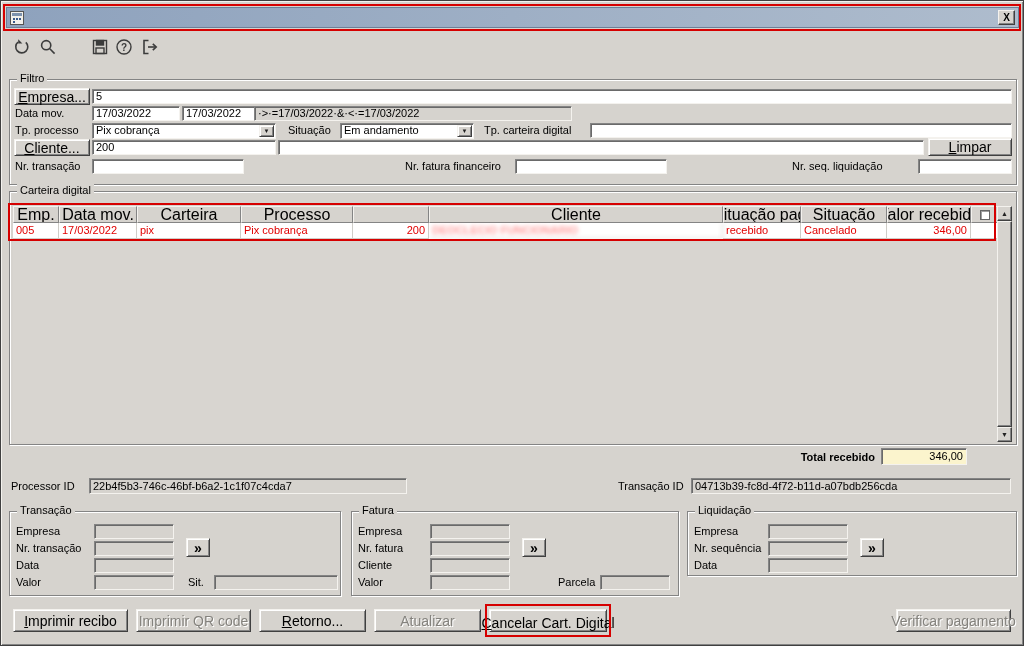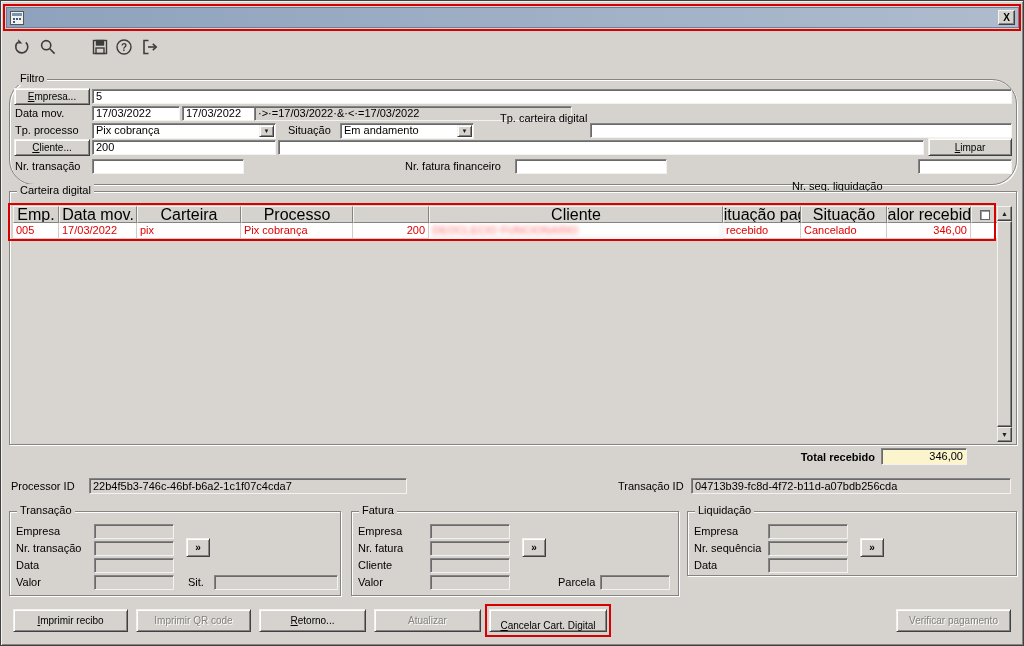--- a/index.html
+++ b/index.html
@@ -16,21 +16,21 @@
   .raised{
     background:#d6d3ce;border:1px solid;
     border-color:#f4f2ee #404040 #404040 #f4f2ee;
     box-shadow: inset 1px 1px 0 #fff, inset -1px -1px 0 #848484;
   }
   .btn{
     position:absolute;display:flex;align-items:center;justify-content:center;
     background:#d6d3ce;border:1px solid;
     border-color:#f4f2ee #404040 #404040 #f4f2ee;
     box-shadow: inset 1px 1px 0 #fff, inset -1px -1px 0 #848484;
-    font-size:10px;cursor:default;white-space:nowrap;
+    font-size:14px;cursor:default;white-space:nowrap;
   }
   .field{
     position:absolute;background:#fff;border:1px solid;
     border-color:#848484 #f4f2ee #f4f2ee #848484;
     box-shadow: inset 1px 1px 0 #6a6a6a;
     padding:1px 3px;font-size:11px;line-height:11px;white-space:nowrap;overflow:hidden;
   }
   .grayfield{background:#d6d3ce;}
   .yellowfield{background:#fbf4cd;text-align:right;}
   .groupbox{
@@ -137,21 +137,21 @@
     </span>
     <span class="toolbtn" style="left:132px;top:2px;">
       <svg width="18" height="18" viewBox="0 0 18 18" fill="none" stroke="#3c3c3c" stroke-width="1.6">
         <path d="M7.5 2.5 H3 V15.5 H7.5"></path>
         <line x1="7" y1="9" x2="14.5" y2="9"></line>
         <path d="M11.8 5.8 L15.2 9 L11.8 12.2"></path>
       </svg>
     </span>
   </div>
 
-  <div class="groupbox" style="left:8px;top:78px;width:1008px;height:106px;border-radius:25px;">
+  <div class="groupbox" style="left:8px;top:78px;width:1008px;height:106px;">
     <span class="legend">Filtro</span>
 
     <div class="btn" style="left:4px;top:8px;width:76px;height:17px;">
       <span class="ak">Empresa...</span>
     </div>
     <div class="field" style="left:82px;top:9px;width:920px;height:15px;">5</div>
 
     <span class="label" style="left:5px;top:27px;">Data mov.</span>
     <div class="field" style="left:82px;top:26px;width:88px;height:15px;">17/03/2022</div>
     <div class="field" style="left:172px;top:26px;width:88px;height:15px;">17/03/2022</div>
@@ -160,37 +160,37 @@
     <span class="label" style="left:5px;top:44px;">Tp. processo</span>
     <div class="field" style="left:82px;top:43px;width:184px;height:16px;padding-right:18px;">
       <span>Pix cobrança</span>
       <span class="abs raised" style="right:1px;top:1px;bottom:1px;width:15px;display:flex;align-items:center;justify-content:center;font-size:6px;color:#202020;">▼</span>
     </div>
     <span class="label" style="left:278px;top:44px;">Situação</span>
     <div class="field" style="left:330px;top:43px;width:134px;height:16px;padding-right:18px;">
       <span>Em andamento</span>
       <span class="abs raised" style="right:1px;top:1px;bottom:1px;width:15px;display:flex;align-items:center;justify-content:center;font-size:6px;color:#202020;">▼</span>
     </div>
-    <span class="label" style="left:474px;top:32px;margin-left:16px;">Tp. carteira digital</span>
+    <span class="label" style="left:474px;top:44px;">Tp. carteira digital</span>
     <div class="field" style="left:580px;top:43px;width:422px;height:15px;"></div>
 
     <div class="btn" style="left:4px;top:59px;width:76px;height:17px;">
       <span class="ak">Cliente...</span>
     </div>
     <div class="field" style="left:82px;top:60px;width:184px;height:15px;">200</div>
     <div class="field" style="left:268px;top:60px;width:646px;height:15px;"></div>
     <div class="btn" style="left:918px;top:58px;width:84px;height:18px;">
       <span class="ak">Limpar</span>
     </div>
 
     <span class="label" style="left:5px;top:80px;">Nr. transação</span>
     <div class="field" style="left:82px;top:79px;width:152px;height:15px;"></div>
     <span class="label" style="left:395px;top:80px;">Nr. fatura financeiro</span>
     <div class="field" style="left:505px;top:79px;width:152px;height:15px;"></div>
-    <span class="label" style="left:782px;top:80px;margin-top:20px;">Nr. seq. liquidação</span>
+    <span class="label" style="left:782px;top:80px;">Nr. seq. liquidação</span>
     <div class="field" style="left:908px;top:79px;width:94px;height:15px;"></div>
   </div>
 
   <div class="groupbox" style="left:8px;top:190px;width:1008px;height:254px;">
     <span class="legend">Carteira digital</span>
 
     <div class="abs" style="left:3px;top:14px;width:986px;">
       <div class="ghrow">
         <div class="ghc c0">Emp.</div>
         <div class="ghc c1">Data mov.</div>

